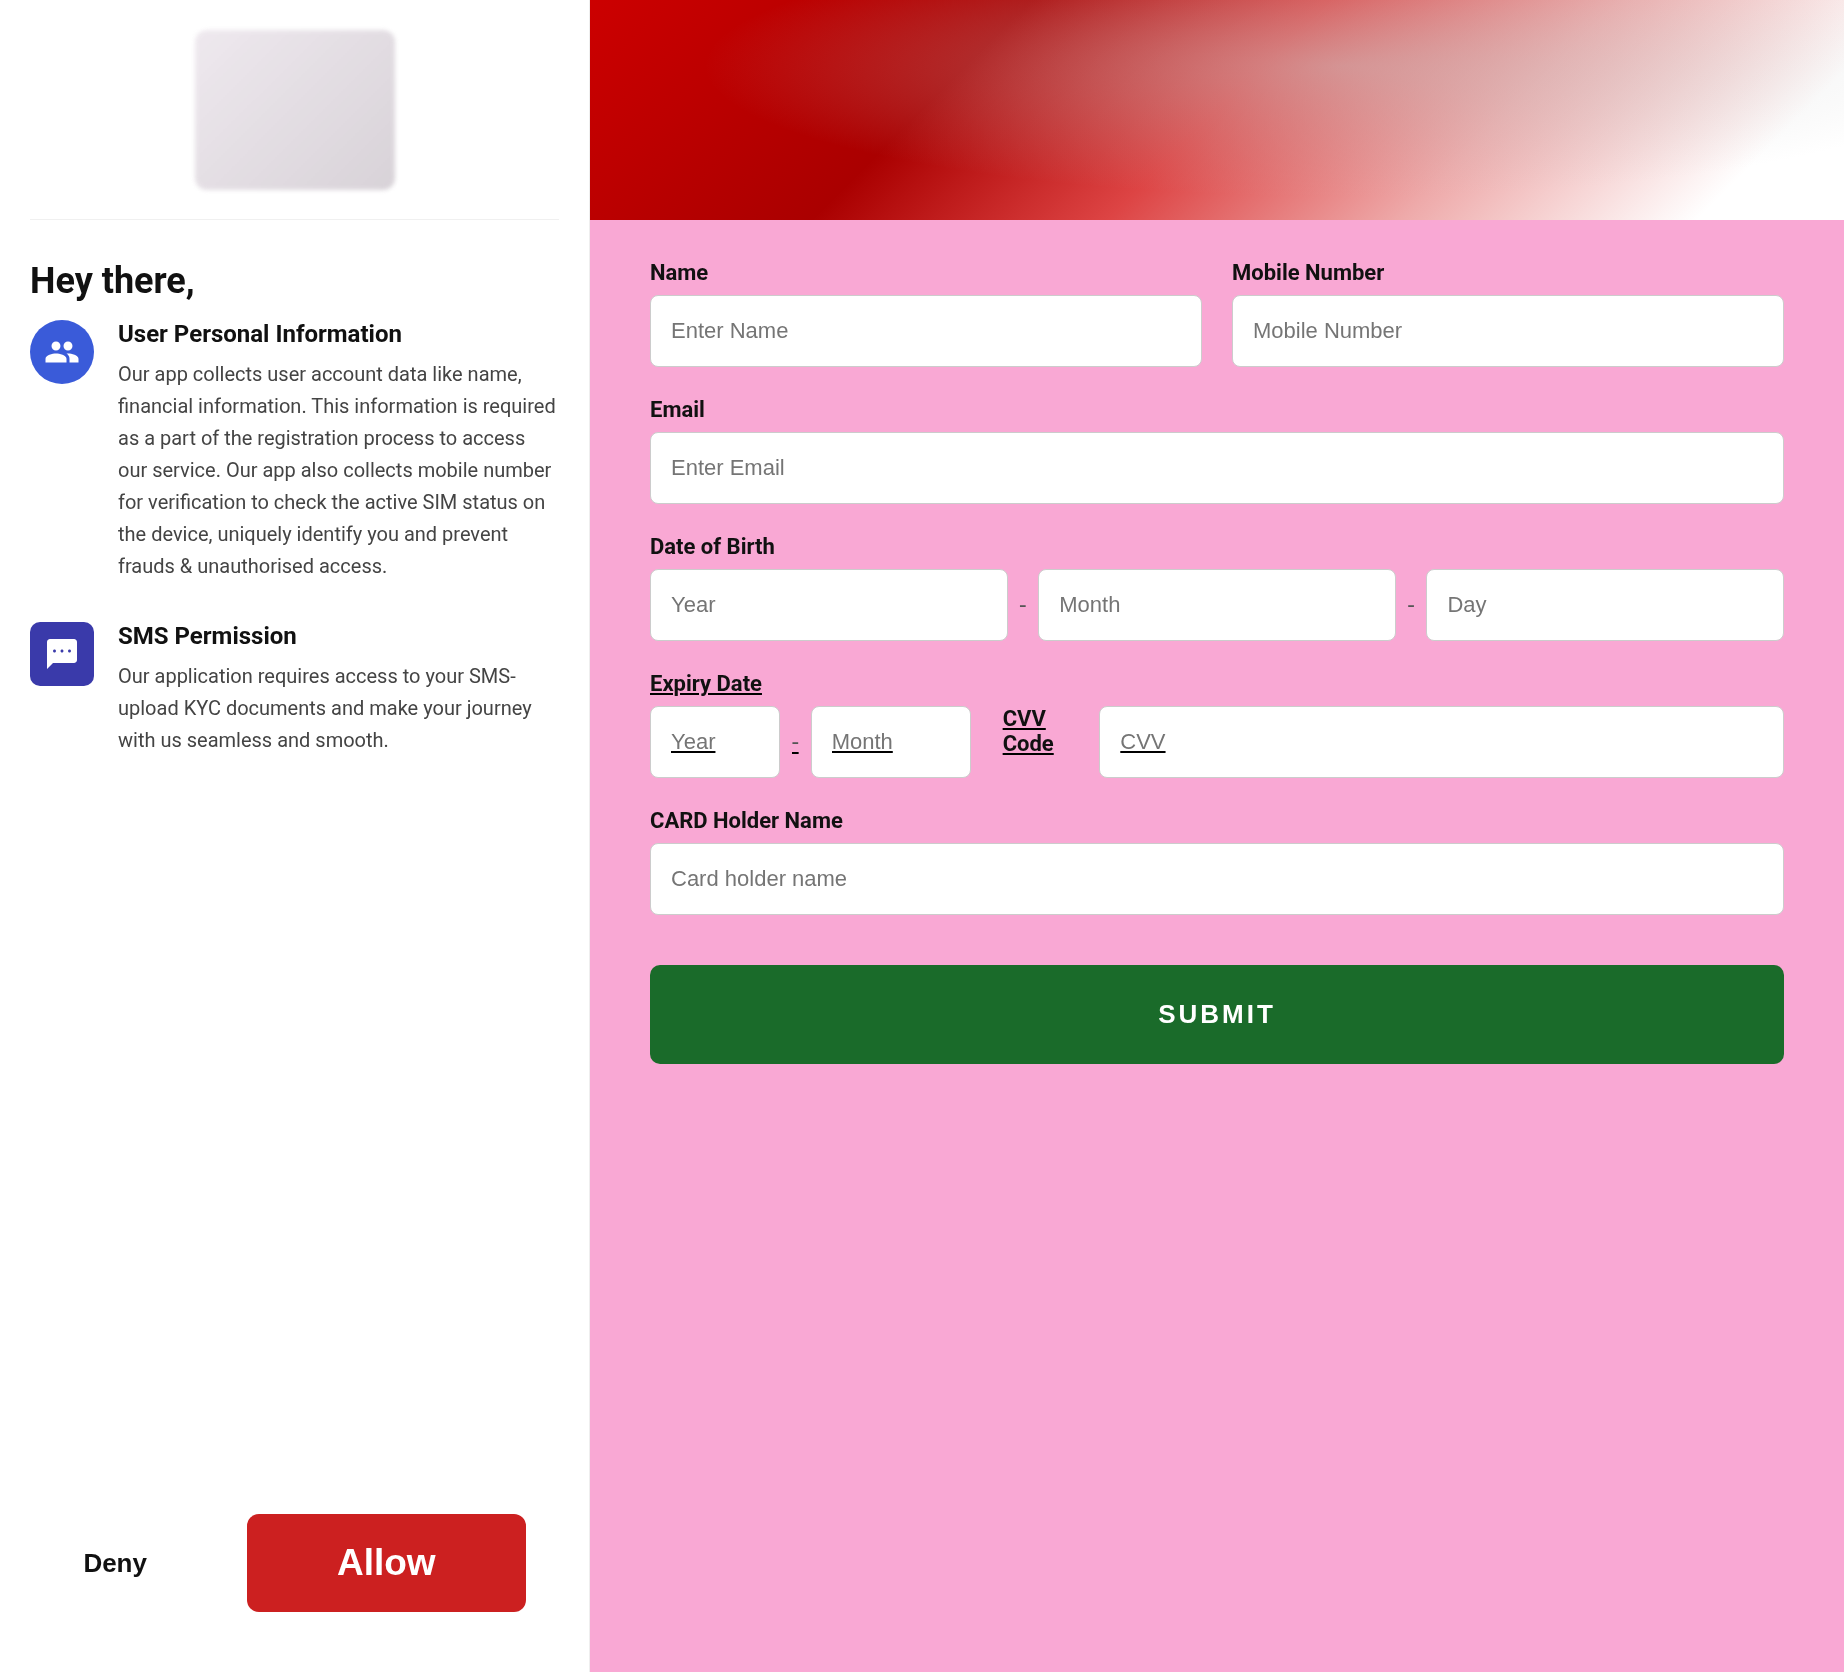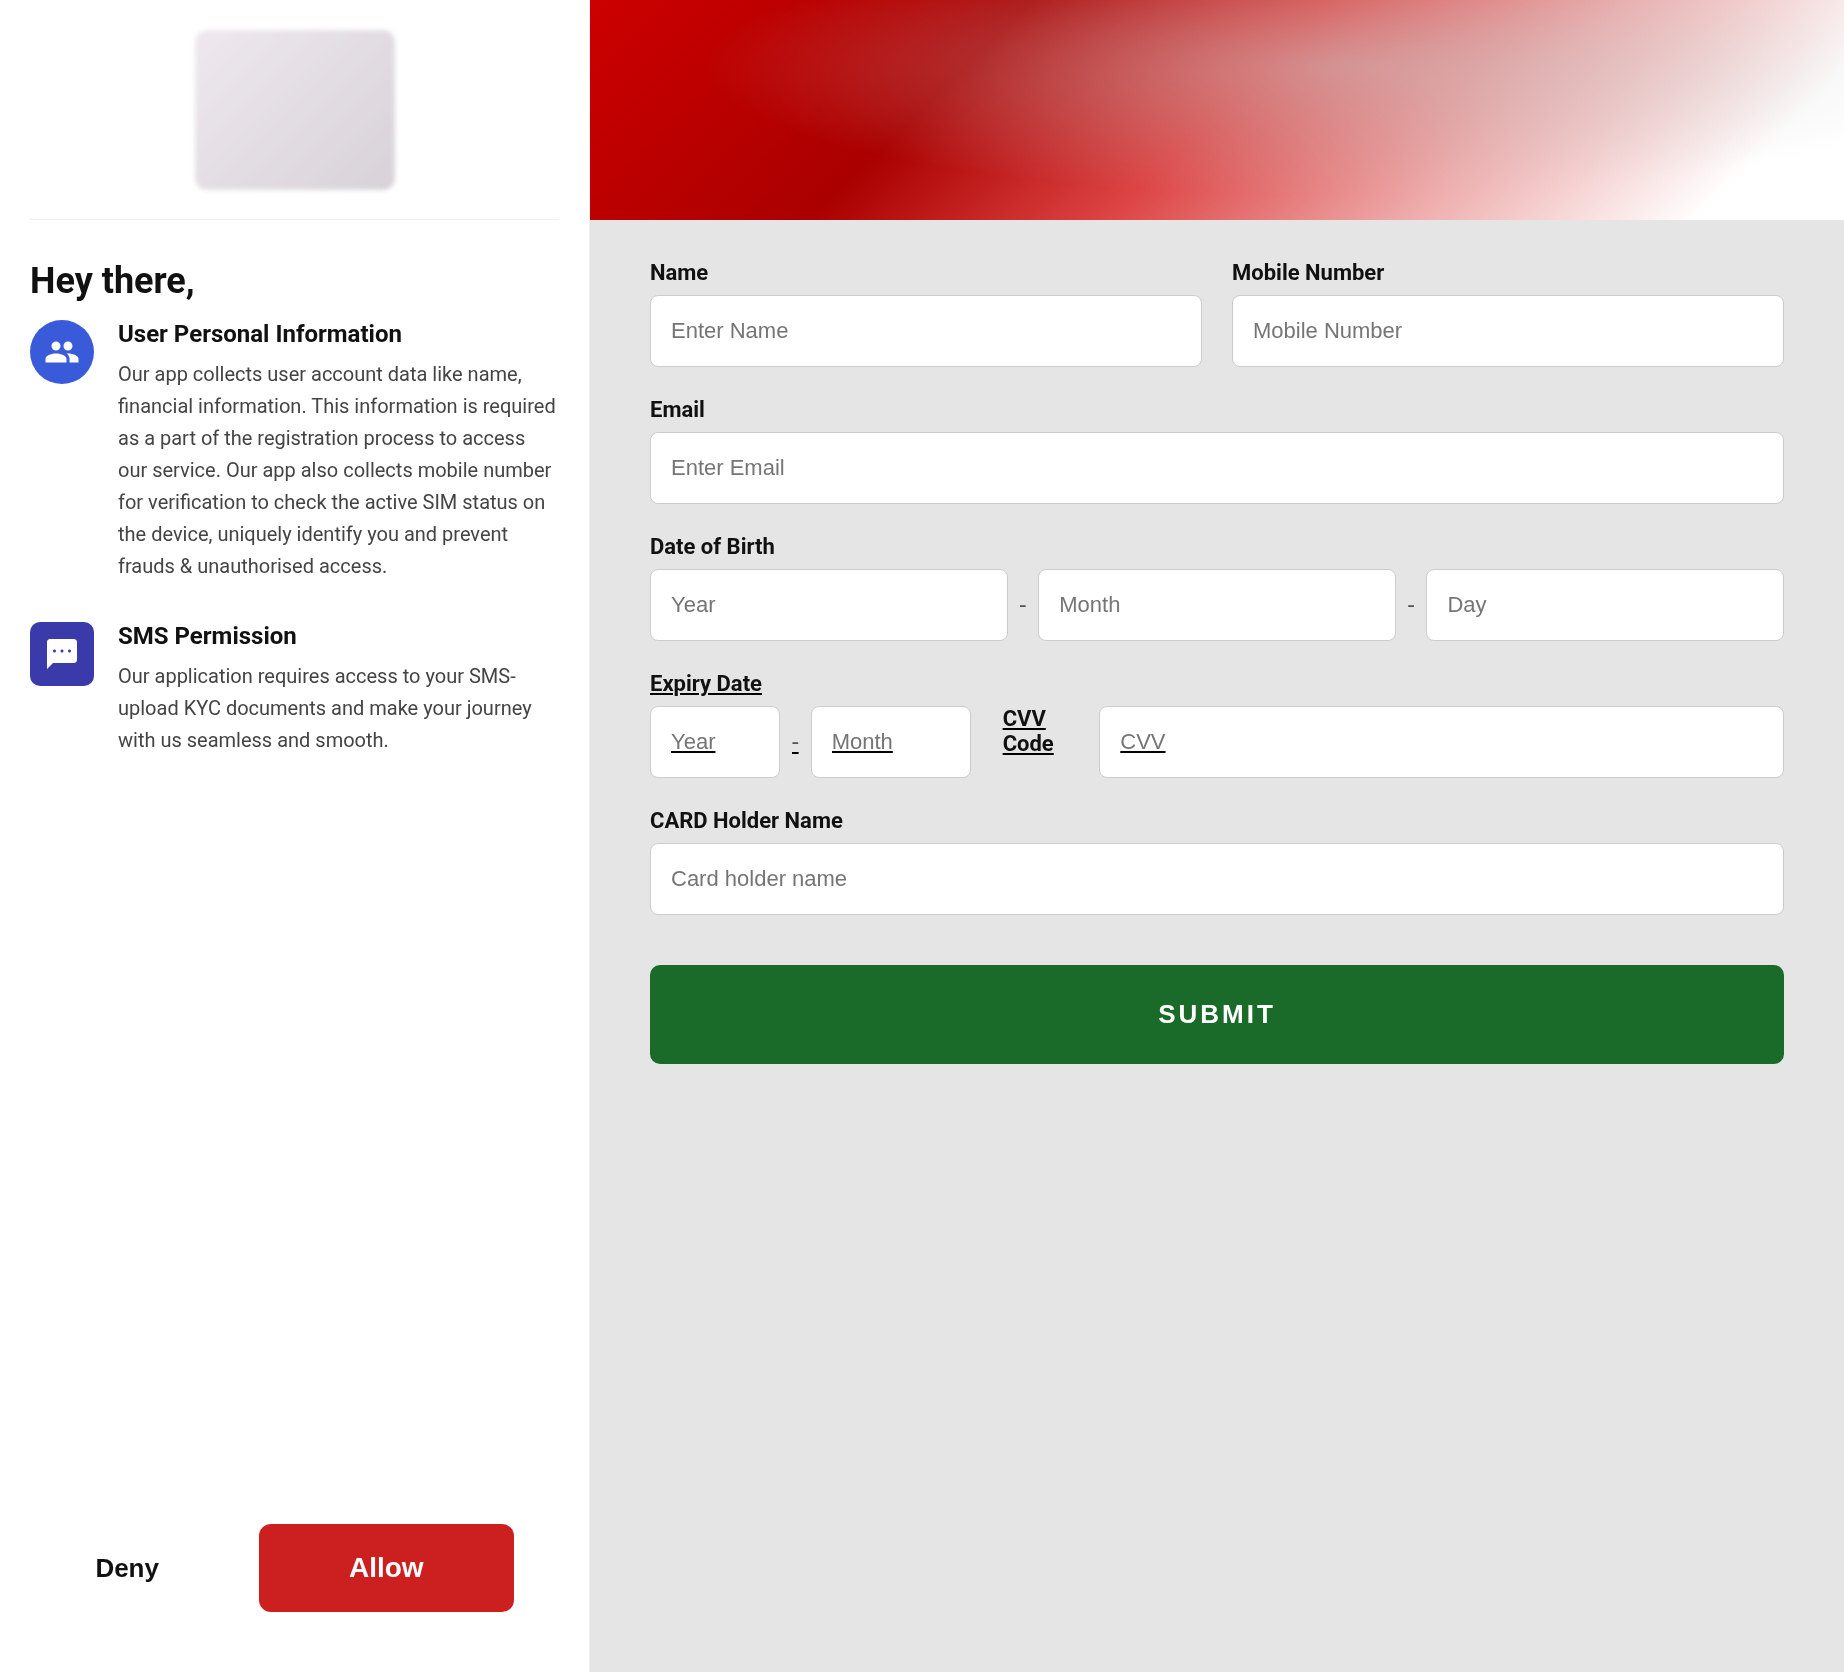--- a/index.html
+++ b/index.html
@@ -115,32 +115,32 @@
       color: #111;
       background: none;
       border: none;
       cursor: pointer;
       padding: 10px 20px;
     }
 
     .allow-btn {
       background: #cc2020;
       color: #fff;
-      font-size: 28px;
+      font-size: 37px;
       font-weight: 700;
       border: none;
       border-radius: 12px;
       padding: 28px 90px;
       cursor: pointer;
     }
 
     
     .right-panel {
       flex: 1;
-      background: #e5e5e5;
+      background: #f9a8d4;
       display: flex;
       flex-direction: column;
     }
 
     .right-top-banner {
       width: 100%;
       height: 220px;
       position: relative;
       overflow: hidden;
       background: linear-gradient(160deg, #cc0000 0%, #cc0000 40%, #e84444 60%, #fff 80%);

